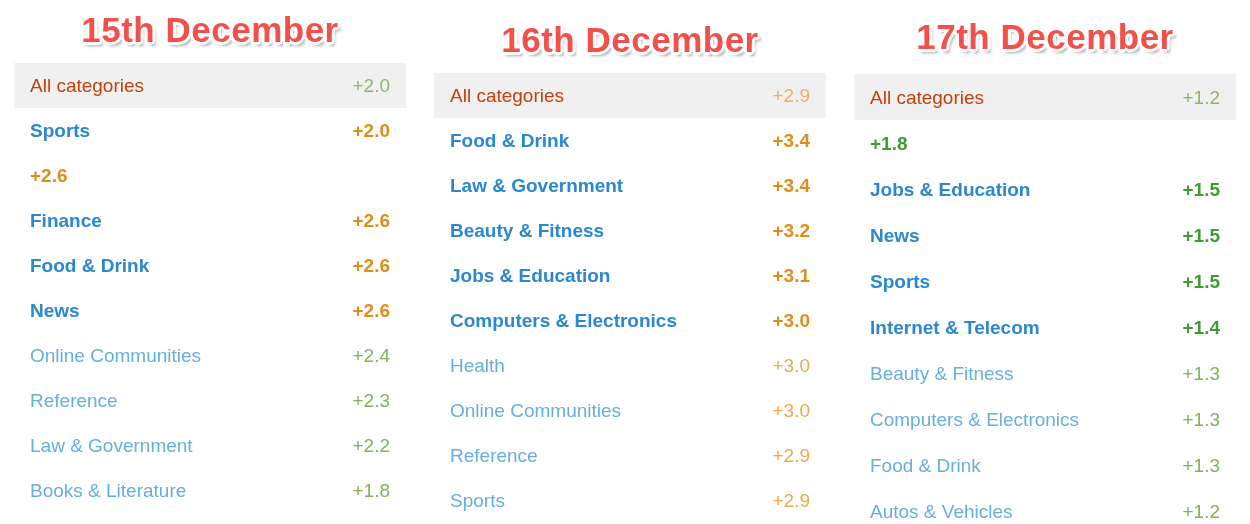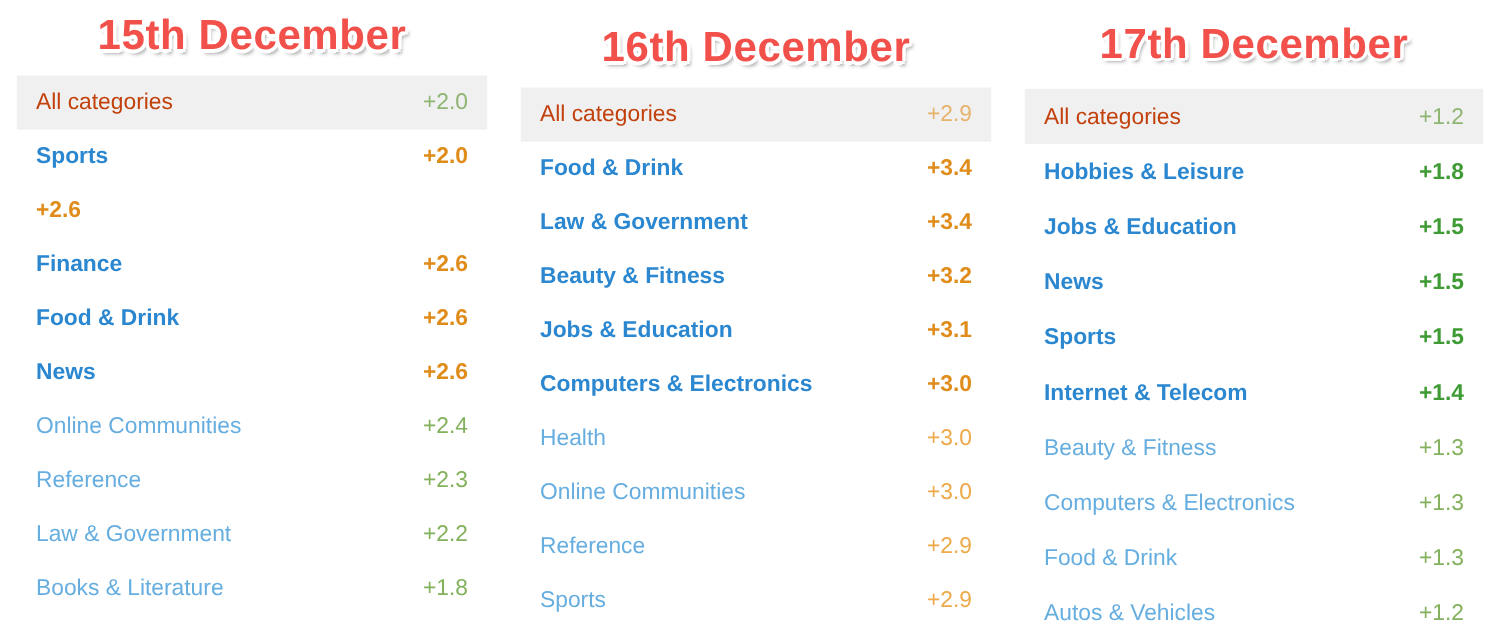--- a/index.html
+++ b/index.html
@@ -227,21 +227,20 @@
   </div>
 
   <div class="column col-3">
     <div class="col-title">17th December</div>
     <div class="rows">
       <div class="row summary">
         <span class="row-label">All categories</span>
         <span class="row-value v-green-muted">+1.2</span>
       </div>
       <div class="row strong">
-        <span class="row-label">Hobbies &amp; Leisure</span>
         <span class="row-value v-green-strong">+1.8</span>
       </div>
       <div class="row strong">
         <span class="row-label">Jobs &amp; Education</span>
         <span class="row-value v-green-strong">+1.5</span>
       </div>
       <div class="row strong">
         <span class="row-label">News</span>
         <span class="row-value v-green-strong">+1.5</span>
       </div>

